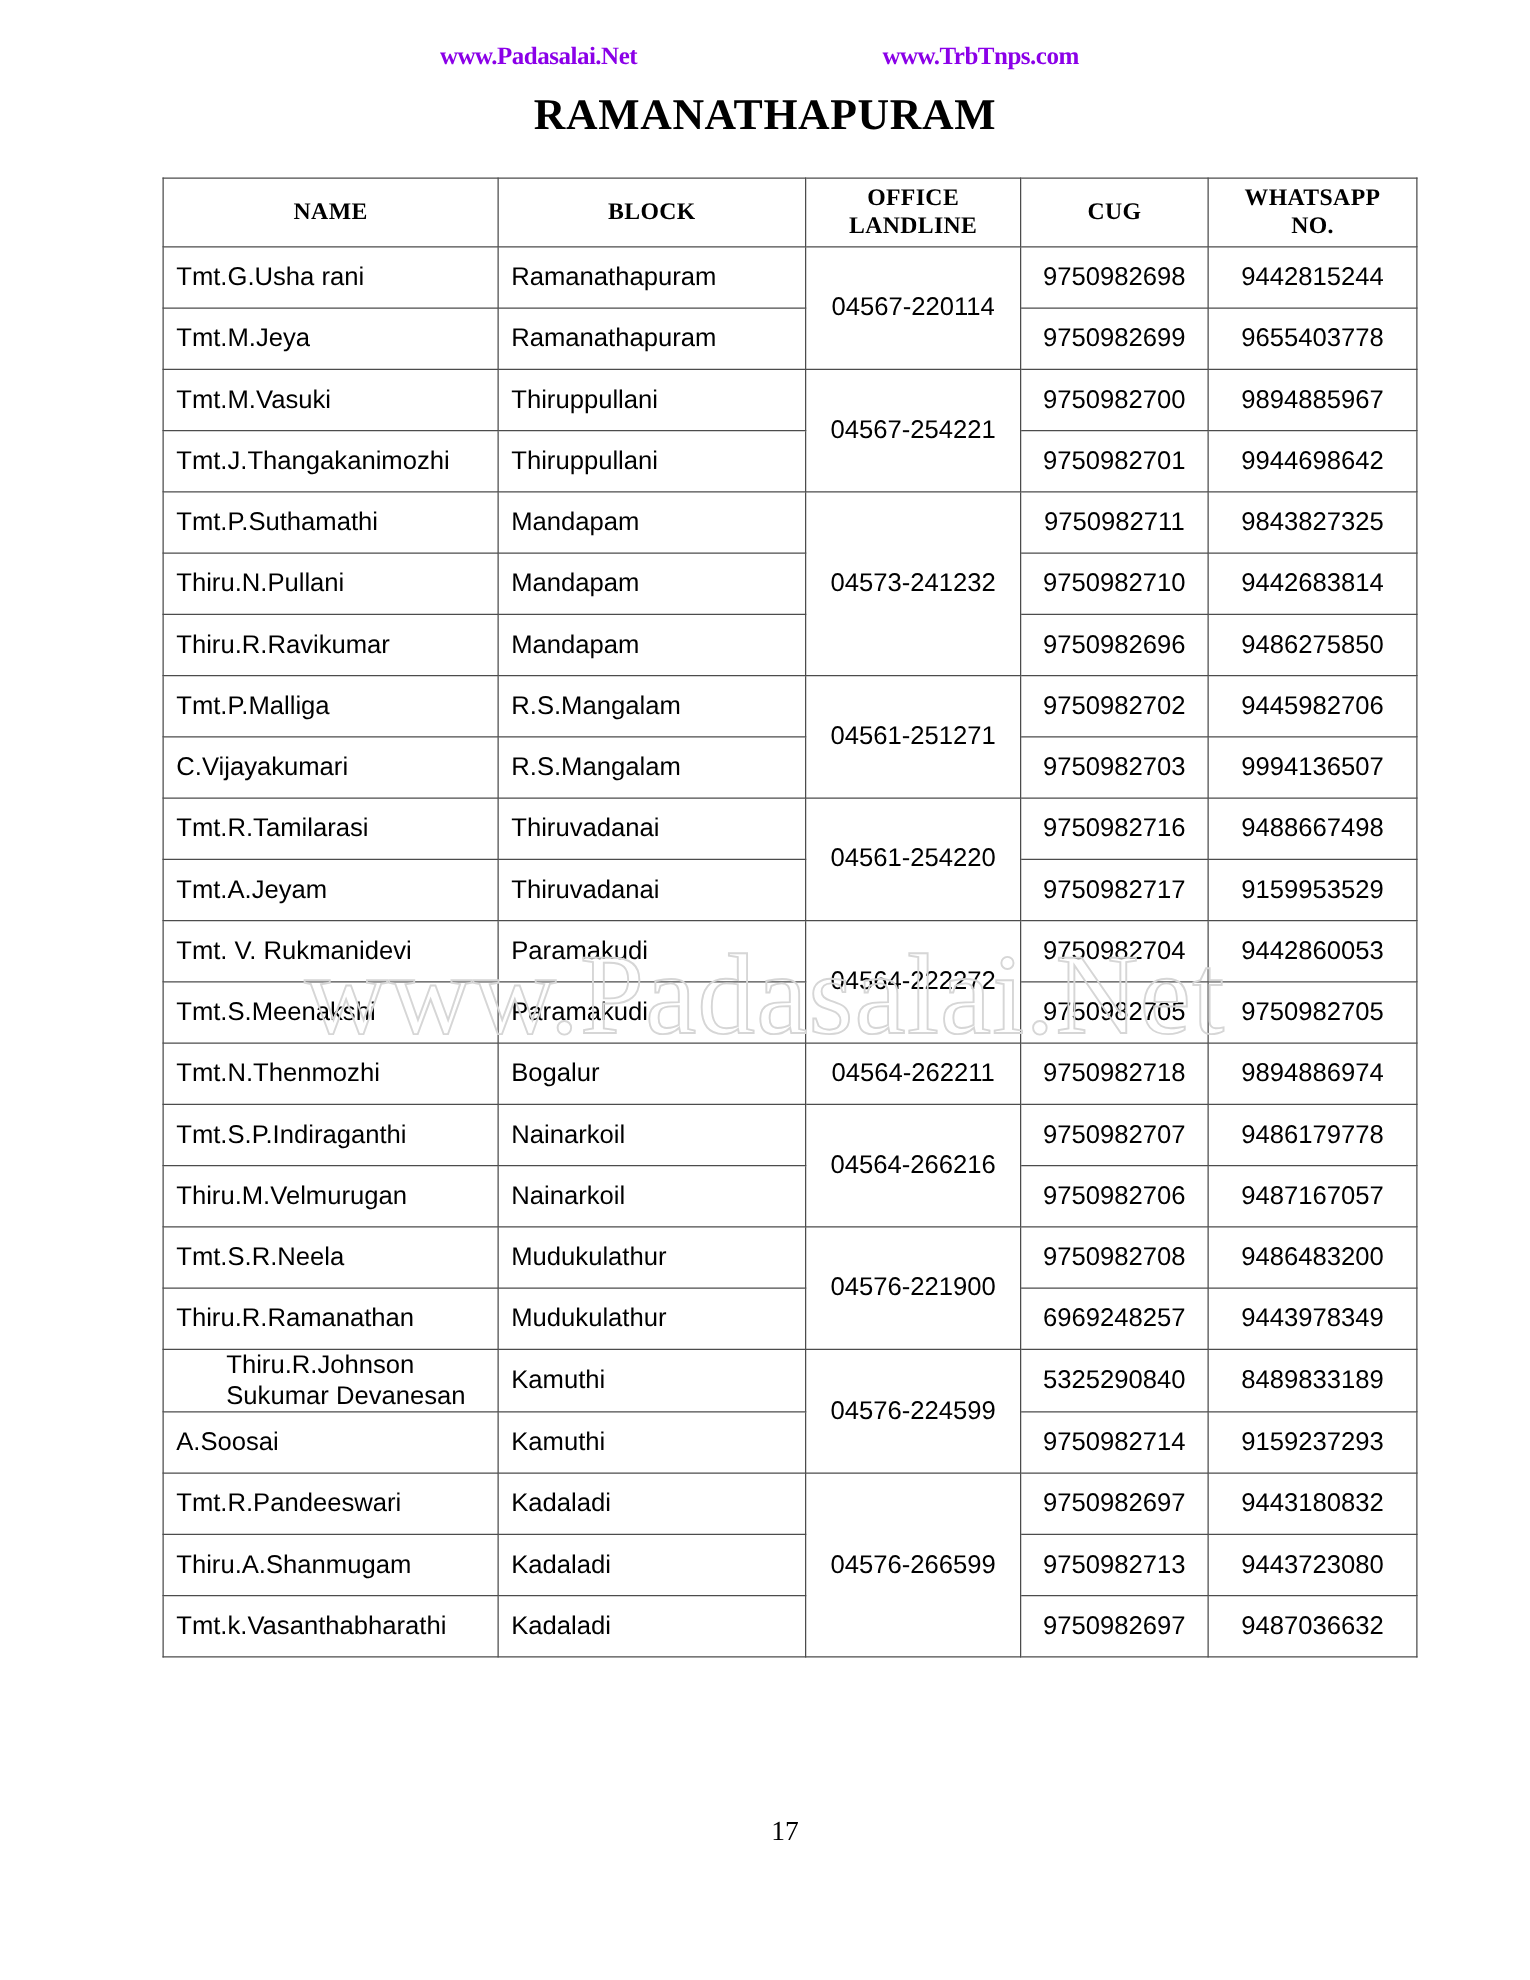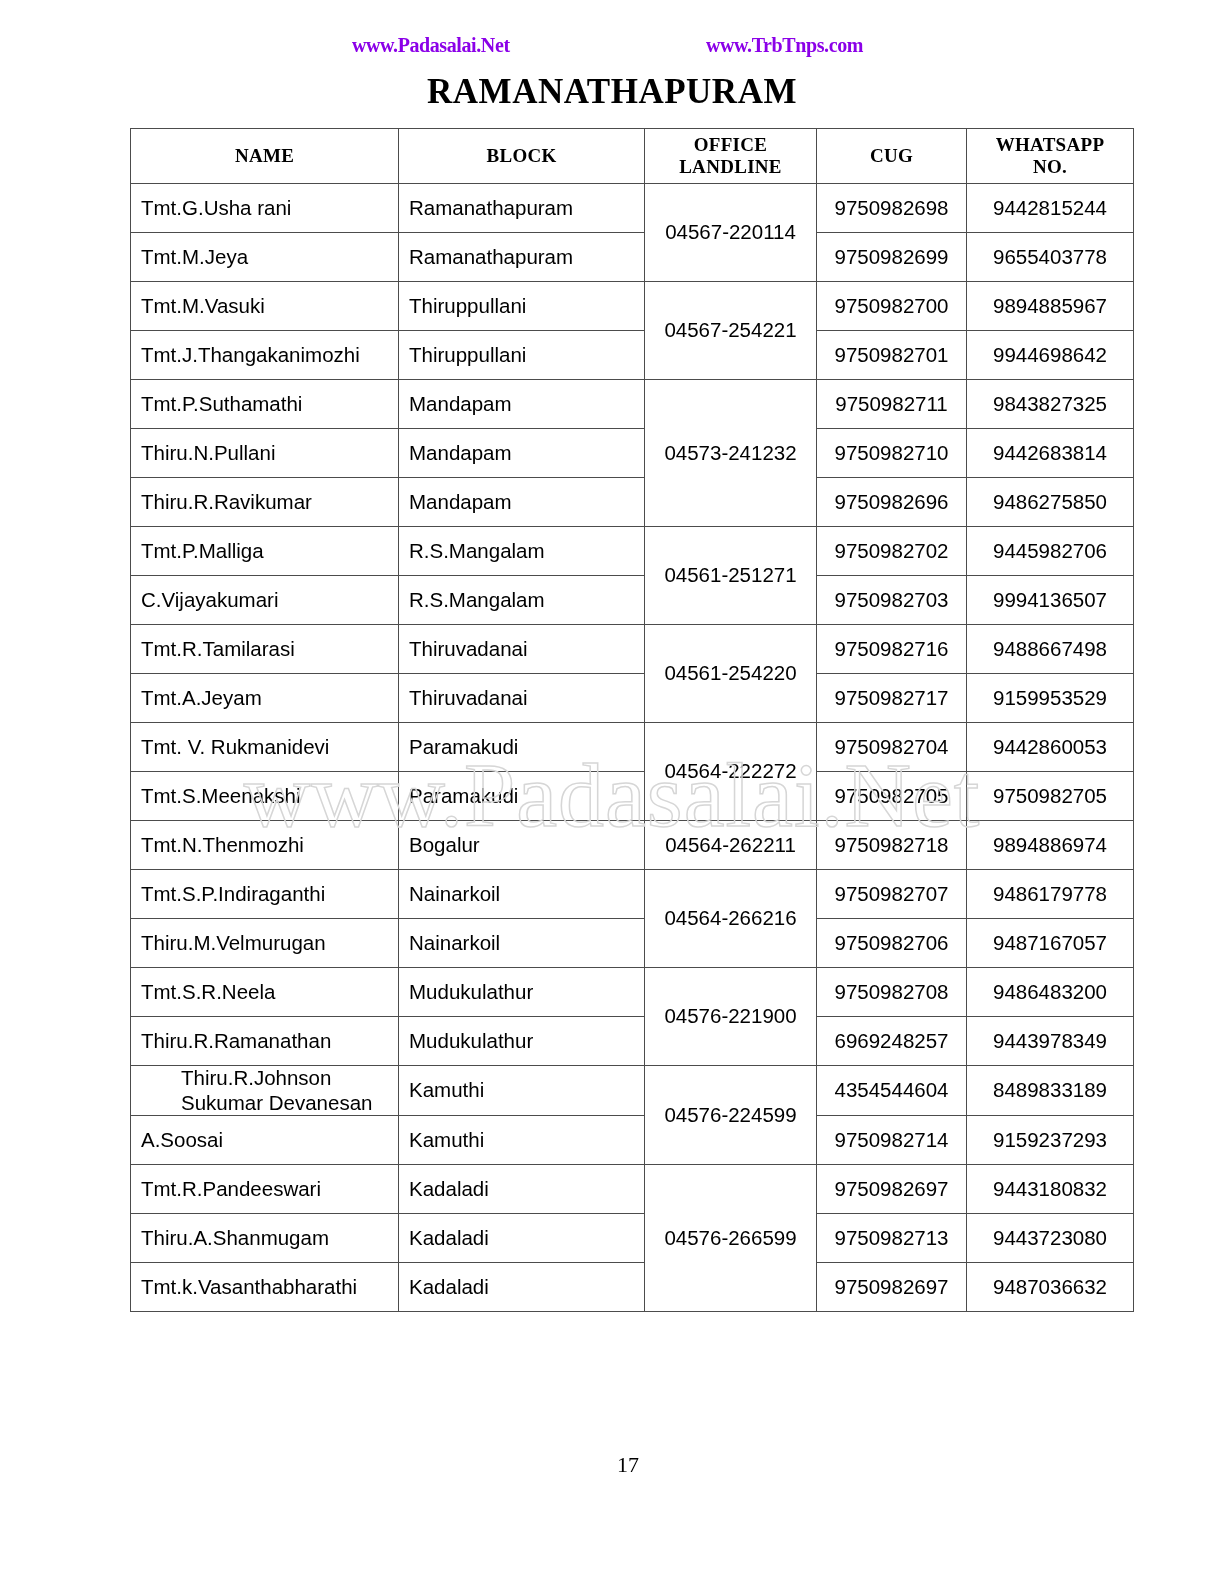--- a/index.html
+++ b/index.html
@@ -70,21 +70,21 @@
     white-space: nowrap;
     color: transparent;
     -webkit-text-stroke: 1.5px #d6d6d6;
     pointer-events: none;
     z-index: 5;
   }
 
   
   .table-wrap {
     position: absolute;
-    top: 128px;
+    top: 142px;
     left: 130px;
     width: 1003px;
     z-index: 2;
   }
   table.directory {
     border-collapse: collapse;
     table-layout: fixed;
     width: 1003px;
     background: transparent;
   }
@@ -303,21 +303,21 @@
             <td class="c-cug">6969248257</td>
             <td class="c-wa">9443978349</td>
           </tr>
           <tr>
             <td class="c-name">
               <span class="name-line">Thiru.R.Johnson</span>
               <span class="name-line">Sukumar Devanesan</span>
             </td>
             <td class="c-block">Kamuthi</td>
             <td class="c-land" rowspan="2">04576-224599</td>
-            <td class="c-cug">4354544604</td>
+            <td class="c-cug">5325290840</td>
             <td class="c-wa">8489833189</td>
           </tr>
           <tr>
             <td class="c-name">A.Soosai</td>
             <td class="c-block">Kamuthi</td>
             <td class="c-cug">9750982714</td>
             <td class="c-wa">9159237293</td>
           </tr>
           <tr>
             <td class="c-name">Tmt.R.Pandeeswari</td>

